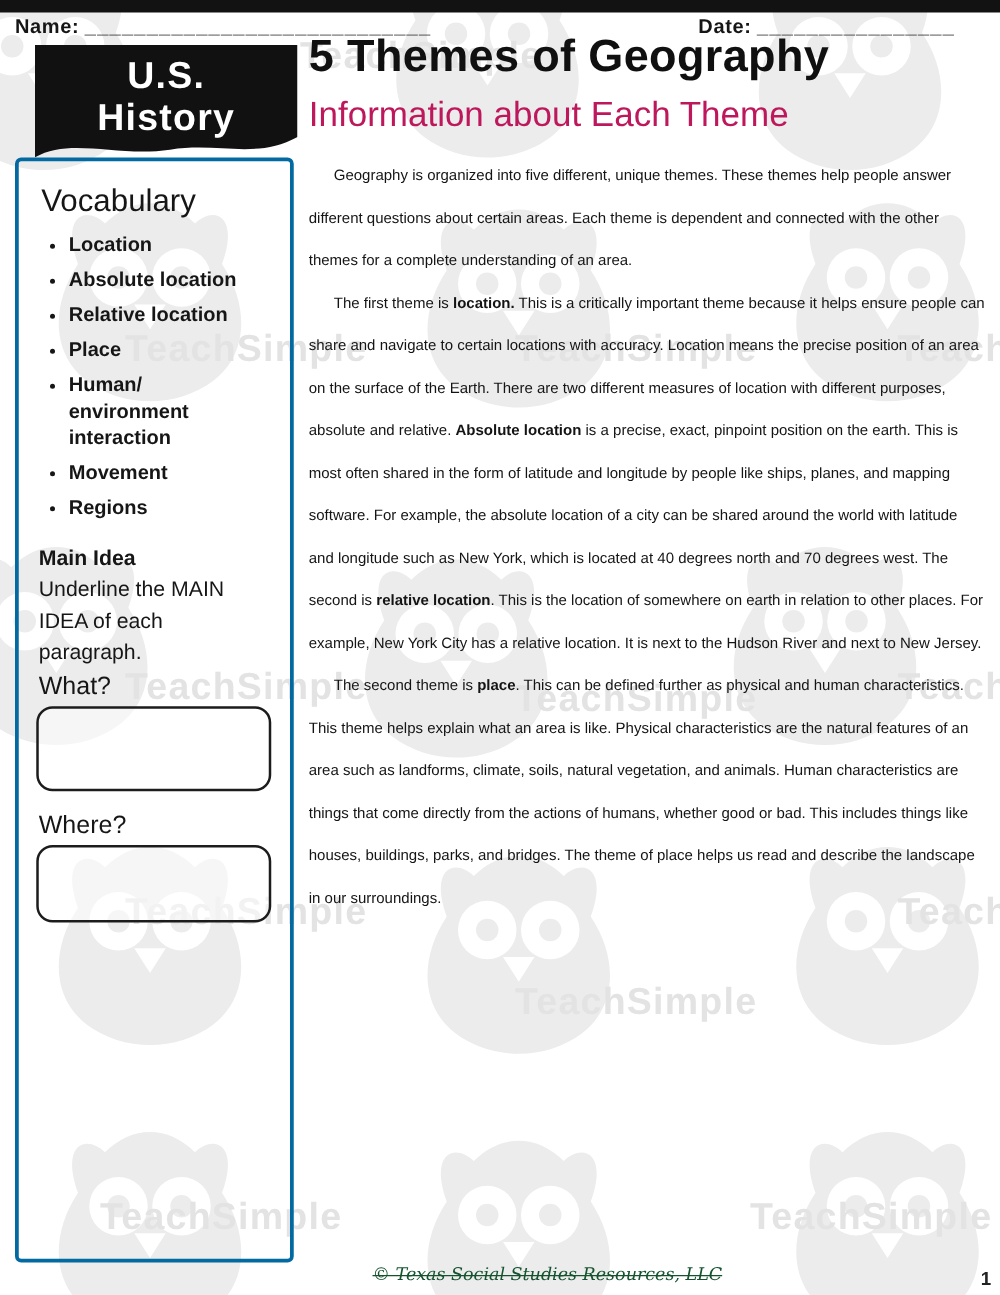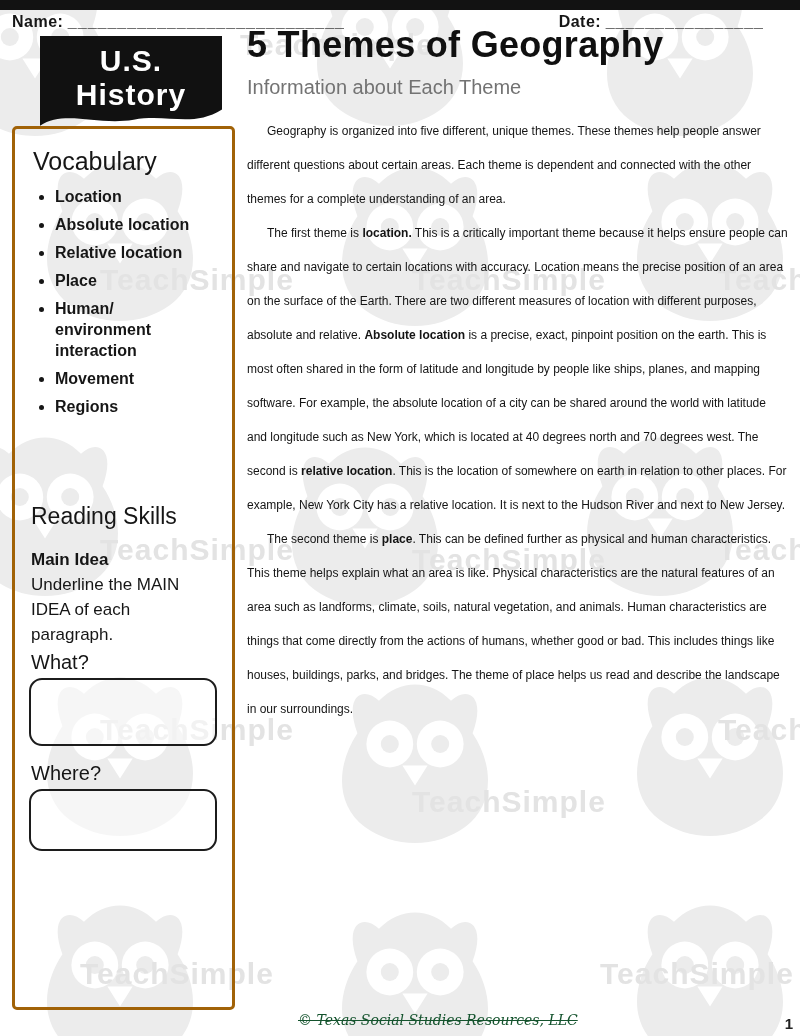--- a/index.html
+++ b/index.html
@@ -19,32 +19,32 @@
   }
 
   
   .top-strip { position:absolute; top:0; left:0; width:800px; height:10px; background:#121212; z-index:1; }
   .name-row { position:absolute; top:13px; left:12px; z-index:1; font-size:16px; }
   .date-row { position:absolute; top:13px; right:36px; z-index:1; font-size:16px; }
   .field-label { font-weight:bold; letter-spacing:0.5px; }
   .field-line { font-weight:bold; letter-spacing:1px; color:#1a1a1a; }
 
   
-  .banner { position:absolute; left:40px; top:36px; width:182px; height:98px; z-index:2; }
+  .banner { position:absolute; left:28px; top:36px; width:210px; height:98px; z-index:2; }
   .banner svg { position:absolute; inset:0; width:100%; height:100%; }
   .banner-text {
     position:absolute; inset:0 0 14px 0; display:flex; flex-direction:column;
     align-items:center; justify-content:center; color:#fff;
     font-size:30px; font-weight:600; line-height:34px; letter-spacing:1px;
   }
 
   
   .sidebar {
     position:absolute; left:12px; top:126px; width:223px; height:884px;
-    border:3px solid #a16207; border-radius:5px; z-index:1;
+    border:3px solid #0369a1; border-radius:5px; z-index:1;
     padding:14px 12px 12px 12px; background:transparent;
   }
   .vocab-title { font-size:25px; font-weight:400; margin:4px 0 10px 6px; }
   .vocab-list { margin:0; padding-left:28px; }
   .vocab-item {
     font-weight:bold; font-size:16px; line-height:21px; margin-bottom:7px;
     white-space:pre-line;
   }
   .reading-title { font-size:23px; font-weight:400; margin:86px 0 0 4px; }
   .main-idea-label { font-size:17px; font-weight:bold; margin:20px 0 2px 4px; }
@@ -54,21 +54,21 @@
   .answer-box {
     width:188px; border:2.5px solid #1c1c1c; border-radius:13px;
     margin:4px 0 16px 2px; background:rgba(255,255,255,0.55);
   }
   .answer-box.what { height:68px; }
   .answer-box.where { height:62px; }
 
   
   .main { position:absolute; left:247px; top:24px; width:542px; z-index:1; }
   .doc-title { font-size:36px; font-weight:bold; letter-spacing:0.3px; line-height:42px; color:#101010; }
-  .doc-subtitle { font-size:20px; margin-top:10px; color:#737373; }
+  .doc-subtitle { font-size:28px; margin-top:10px; color:#be185d; }
   .article { margin-top:15px; font-size:12px; line-height:34px; color:#141414; }
   .article p { margin:0; text-indent:20px; }
   .article b { font-weight:bold; }
 
   
   .copyright {
     position:absolute; left:298px; bottom:8px; z-index:1;
     font-family:"DejaVu Serif", serif; font-style:italic; font-size:14px;
     color:#14532d; text-decoration:line-through; text-decoration-thickness:1px;
   }
@@ -178,21 +178,20 @@
       <li class="vocab-item">Absolute location</li>
       <li class="vocab-item">Relative location</li>
       <li class="vocab-item">Place</li>
       <li class="vocab-item">Human/
 environment
 interaction</li>
       <li class="vocab-item">Movement</li>
       <li class="vocab-item">Regions</li>
     </ul>
 
-    <div class="reading-title">Reading Skills</div>
     <div class="main-idea-label">Main Idea</div>
     <div class="main-idea-text">Underline the MAIN IDEA of each paragraph.</div>
 
     <div class="q-label">What?</div>
     <div class="answer-box what"></div>
     <div class="q-label">Where?</div>
     <div class="answer-box where"></div>
   </div>
 
   <div class="main">

